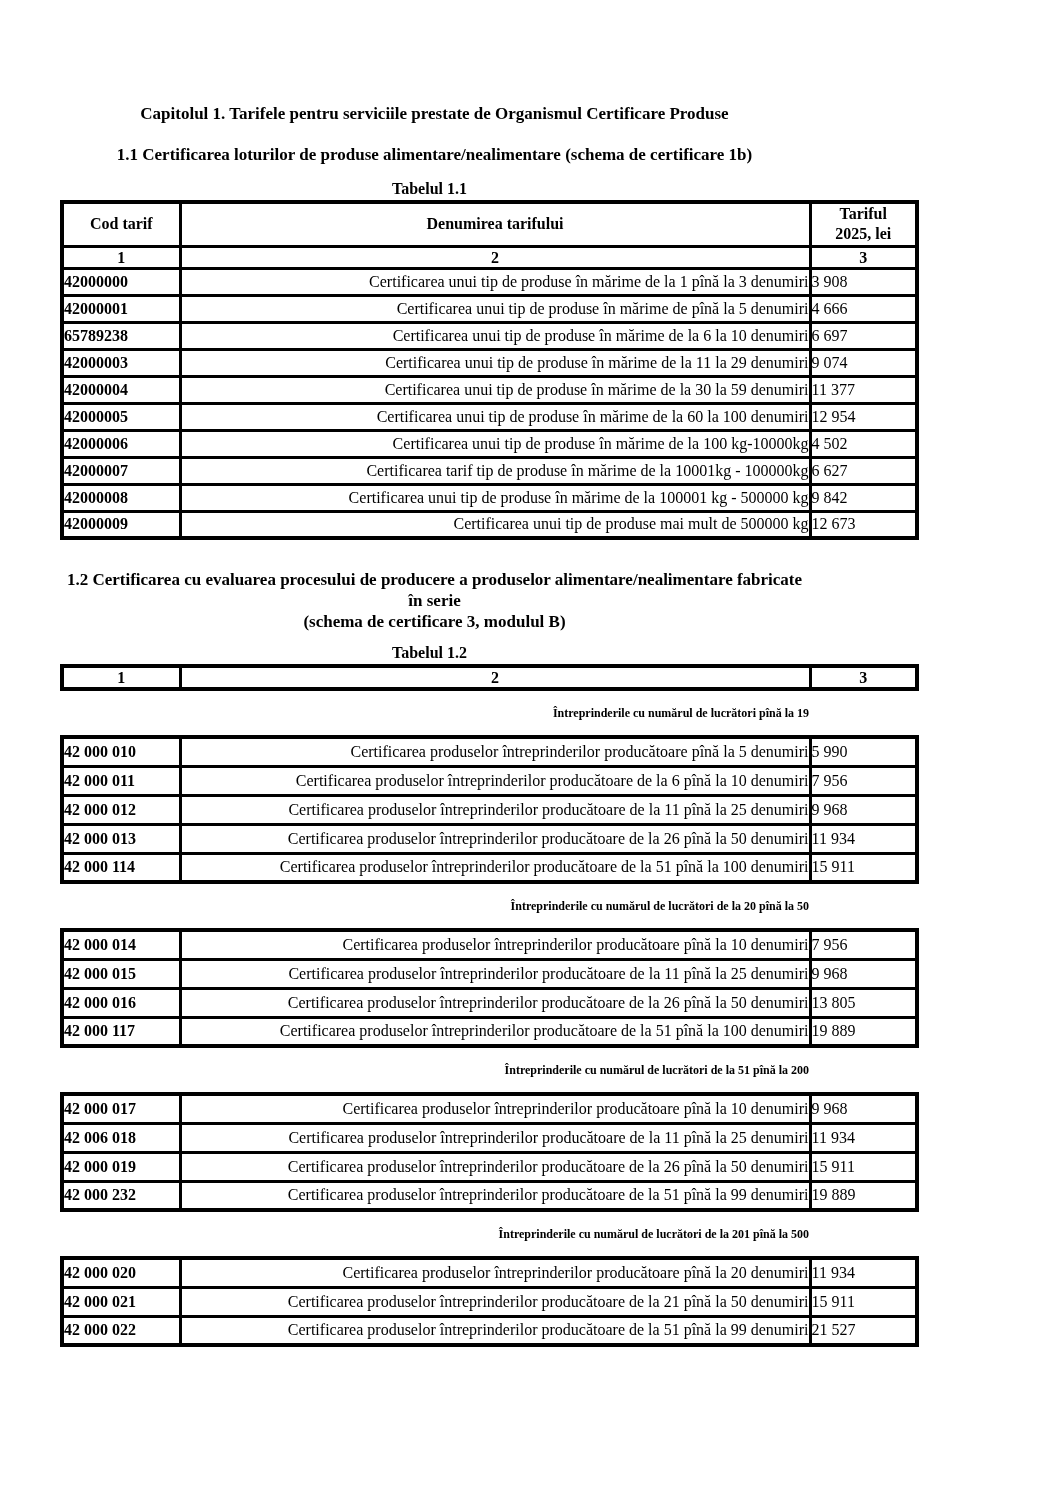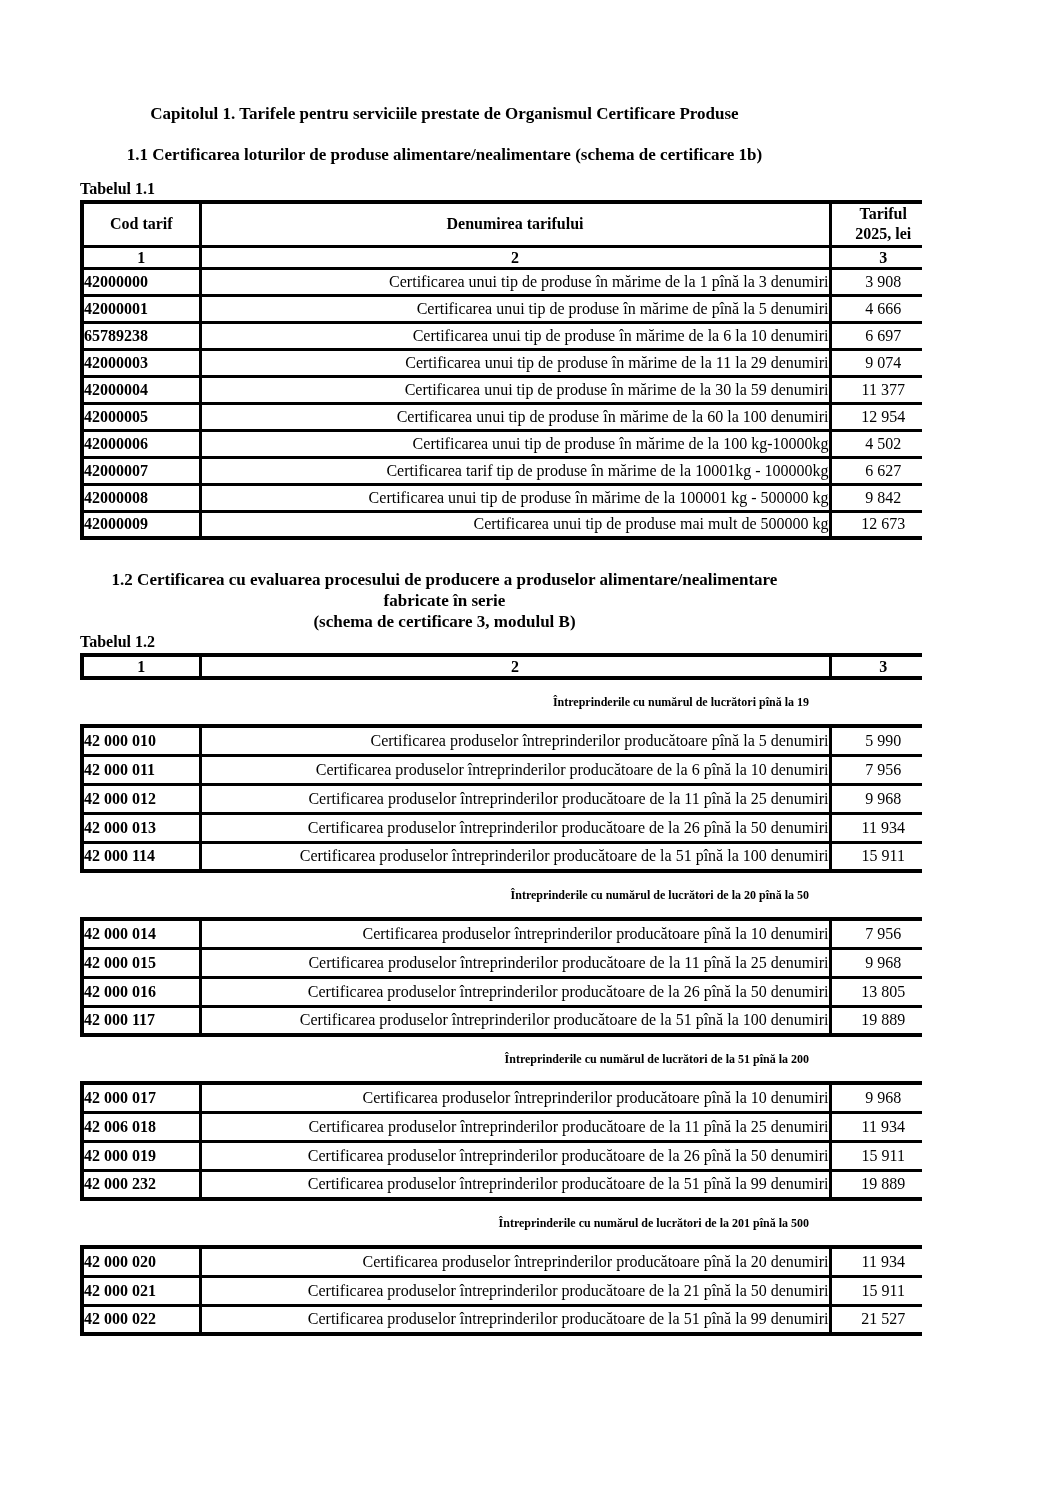--- a/index.html
+++ b/index.html
@@ -7,45 +7,45 @@
     margin: 0; padding: 0;
     background: #ffffff;
     color: #000000;
     font-family: "Liberation Serif", "DejaVu Serif", serif;
   }
   .page {
     position: relative;
     width: 922px;
     height: 1497px;
     background: #ffffff;
-    padding: 104px 113px 0 80px;
+    padding: 104px 113px 0 60px;
     overflow: hidden;
   }
   .doc-title {
     text-align: center;
     font-weight: bold;
     font-size: 17px;
     line-height: 20px;
     margin-bottom: 20px;
   }
   .sec-heading {
     text-align: center;
     font-weight: bold;
     font-size: 17px;
     line-height: 21px;
   }
   .sec-heading.first { margin-bottom: 15px; }
   .sec-heading.second { margin-top: 29px; }
   .table-label {
-    text-align: left;
+    text-align: center;
     font-weight: bold;
     font-size: 16px;
     line-height: 18px;
     padding-right: 10px;
-    margin-top: 1px;
+    margin-top: 12px;
     margin-bottom: 2px;
   }
   table.t {
     width: 855px;
     border-collapse: collapse;
     table-layout: fixed;
     border: 4px solid #000000;
   }
   table.t td {
     border: 3px solid #000000;
@@ -74,21 +74,21 @@
   table.t.t2 tr.data-row td { height: 29px; }
   td.code {
     font-weight: bold;
     text-align: left;
     padding-left: 4px;
   }
   td.name {
     text-align: right;
     padding-left: 6px;
   }
-  td.tariff { text-align: center; }
+  td.tariff { text-align: left; }
   .group-subtitle {
     text-align: right;
     font-weight: bold;
     font-size: 12px;
     line-height: 19px;
     margin-top: 13px;
     margin-bottom: 12px;
   }
   .idx-strip { margin-top: 0; }
 </style>

